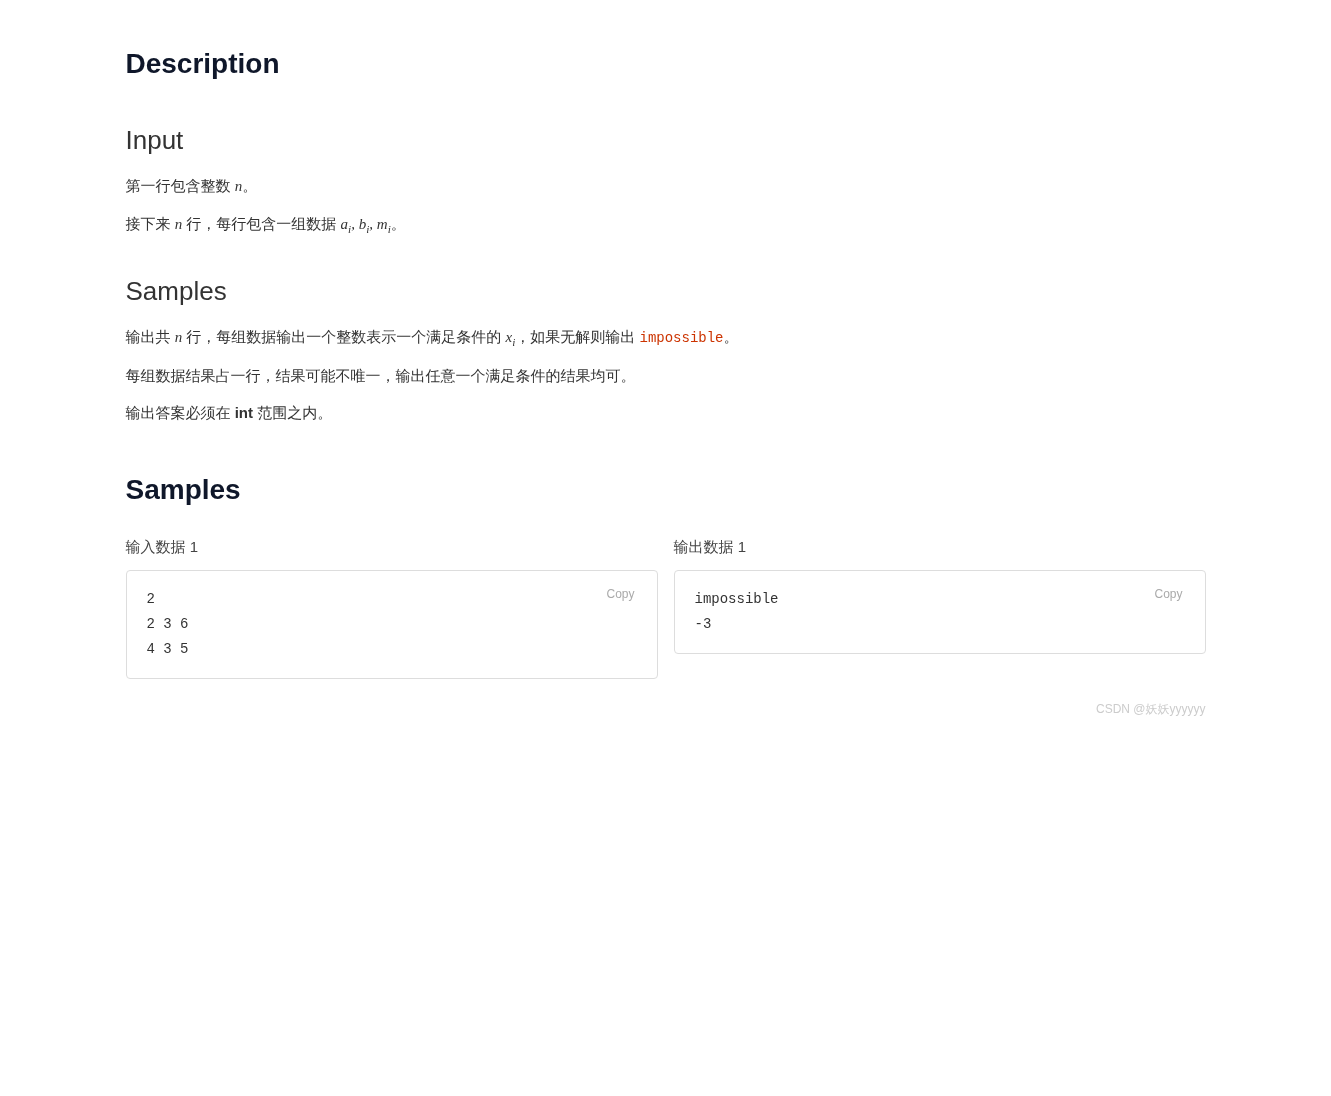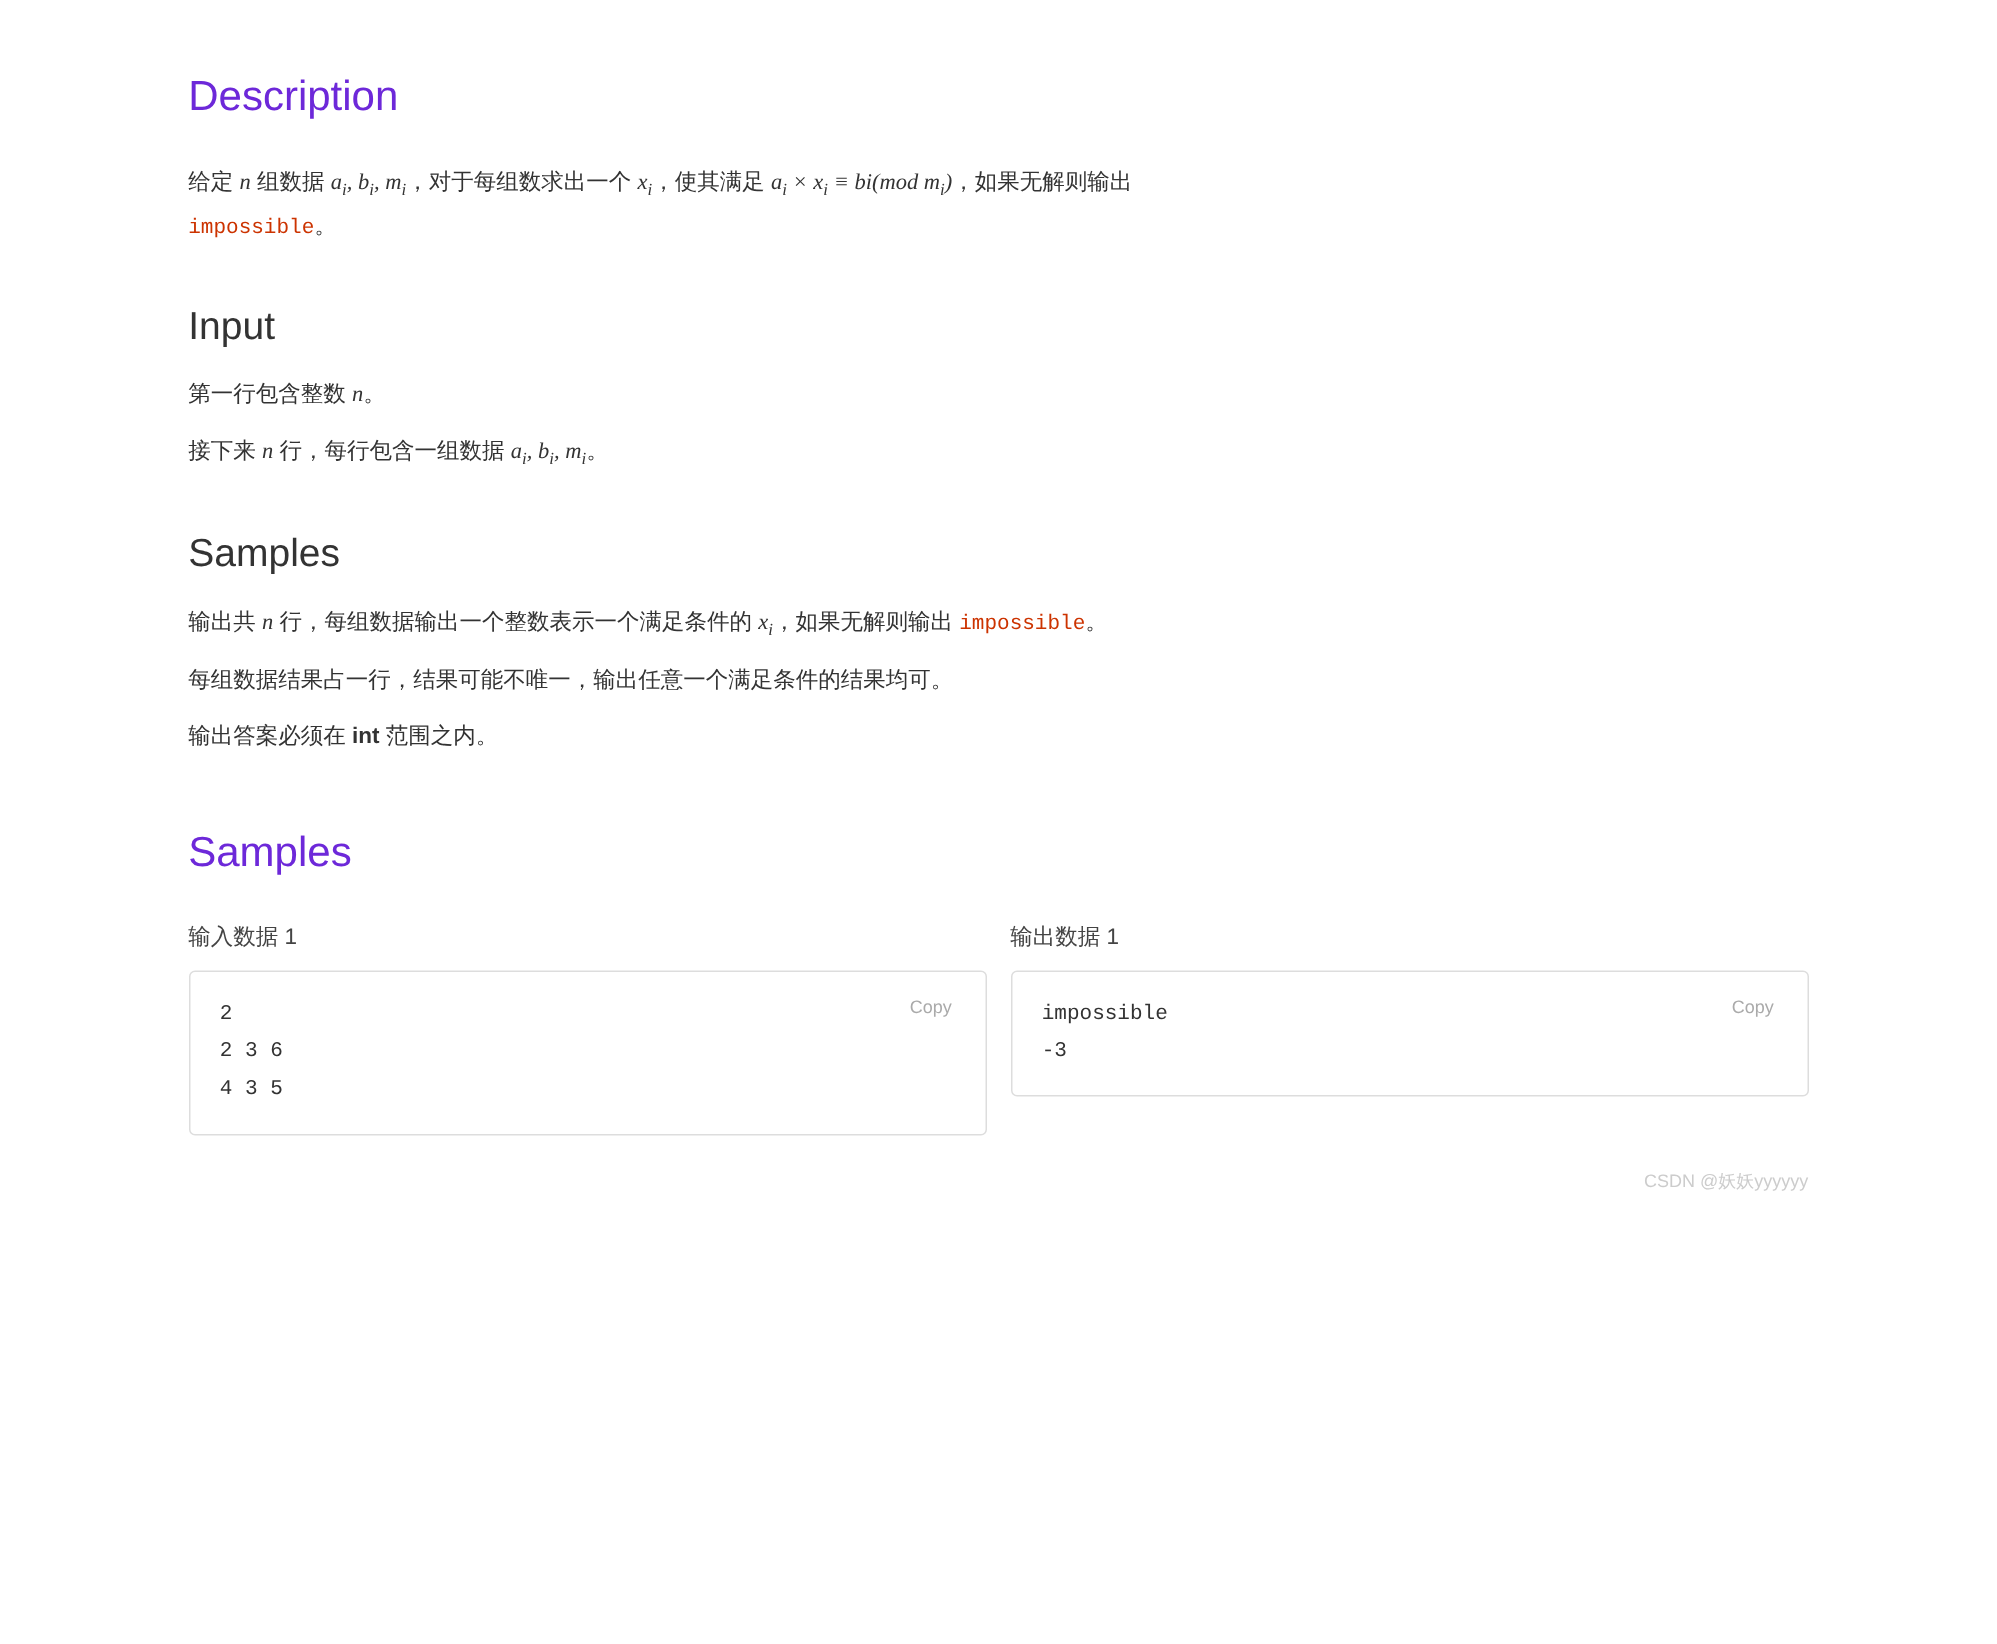--- a/index.html
+++ b/index.html
@@ -10,22 +10,22 @@
       font-size: 16px;
       line-height: 1.7;
     }
     .page-container {
       max-width: 1200px;
       margin: 0 auto;
       padding: 40px 60px 60px 60px;
     }
     .section-title-large {
       font-size: 28px;
-      font-weight: normal;
-      color: #6d28d9;
+      font-weight: bold;
+      color: #0f172a;
       margin-bottom: 20px;
     }
     .section-title-medium {
       font-size: 26px;
       font-weight: normal;
       color: #333;
       margin-bottom: 14px;
       margin-top: 30px;
     }
     .description-text {
@@ -108,27 +108,20 @@
       font-size: 0.75em;
     }
   </style>
 </head>
 <body>
 
 <div class="page-container">
 
   <h1 class="section-title-large">Description</h1>
 
-  <p class="description-text">
-    给定 <span class="math-inline">n</span> 组数据 
-    <span class="math-inline">a<sub>i</sub>, b<sub>i</sub>, m<sub>i</sub></span>，对于每组数求出一个 
-    <span class="math-inline">x<sub>i</sub></span>，使其满足 
-    <span class="math-inline">a<sub>i</sub> × x<sub>i</sub> ≡ bi(mod m<sub>i</sub>)</span>，如果无解则输出<br>
-    <span class="impossible-code">impossible</span>。
-  </p>
 
   <h2 class="section-title-medium section-divider">Input</h2>
 
   <p class="description-text">
     第一行包含整数 <span class="math-inline">n</span>。
   </p>
 
   <p class="description-text">
     接下来 <span class="math-inline">n</span> 行，每行包含一组数据 
     <span class="math-inline">a<sub>i</sub>, b<sub>i</sub>, m<sub>i</sub></span>。

